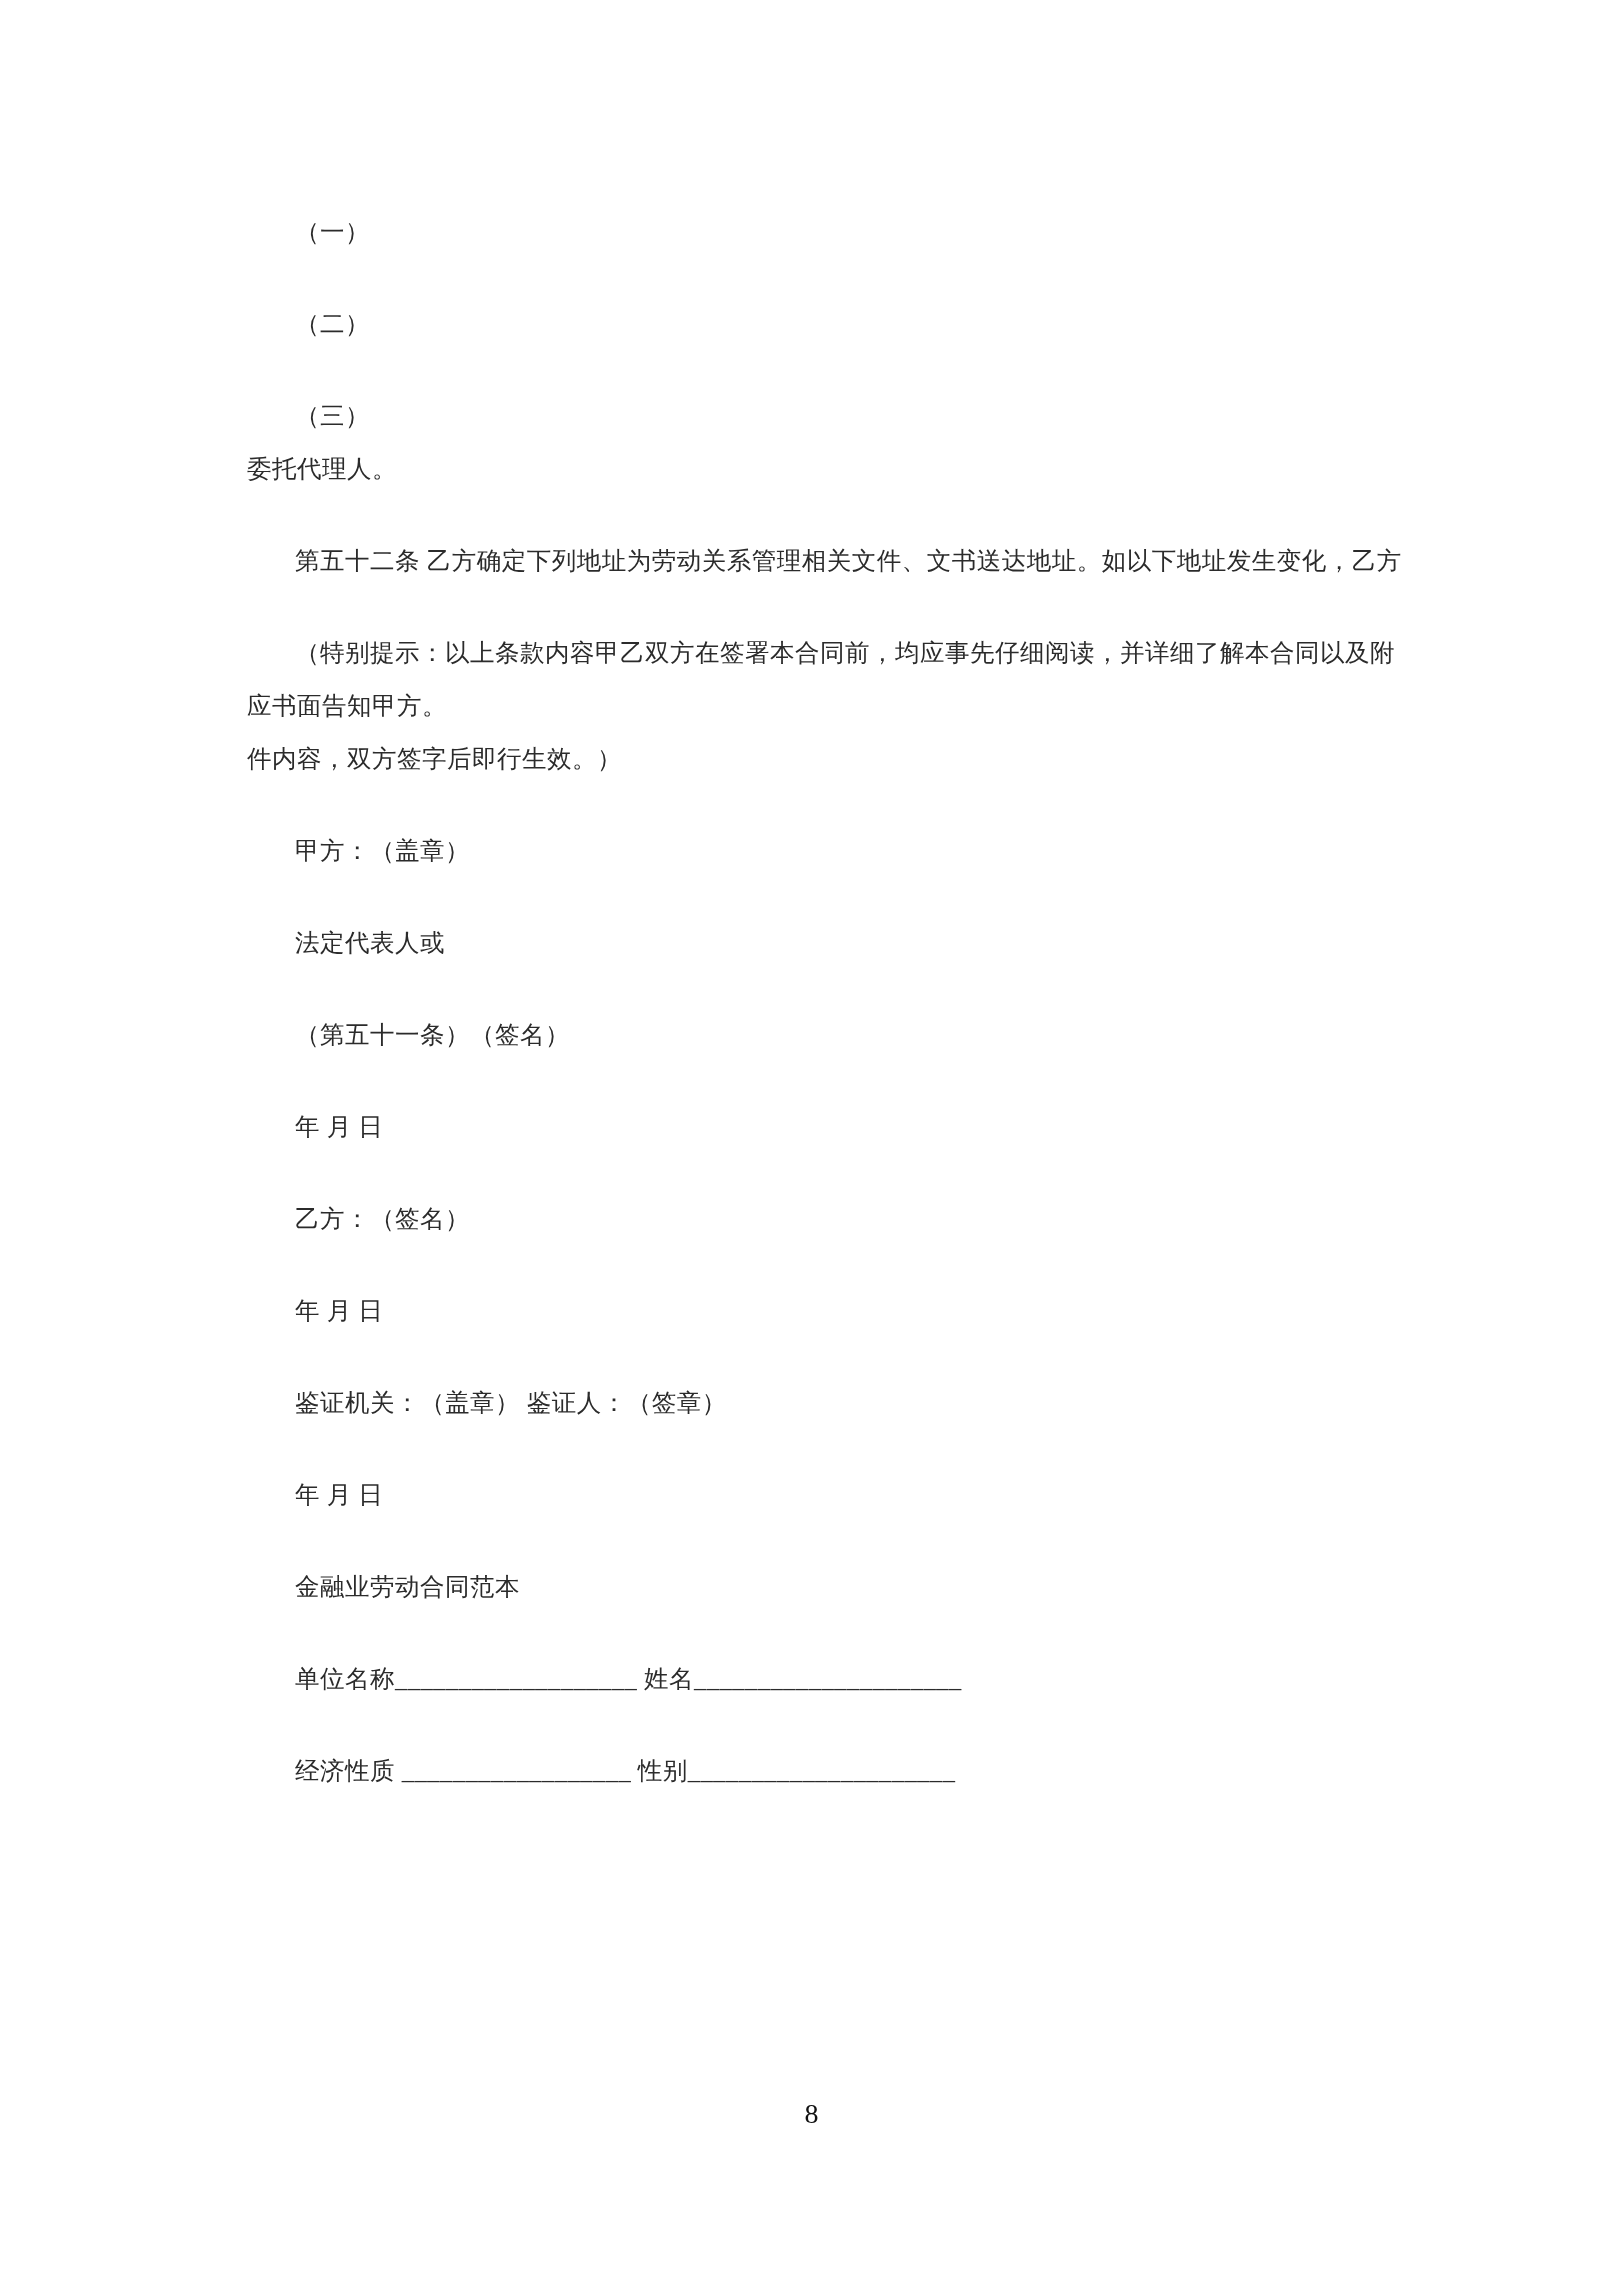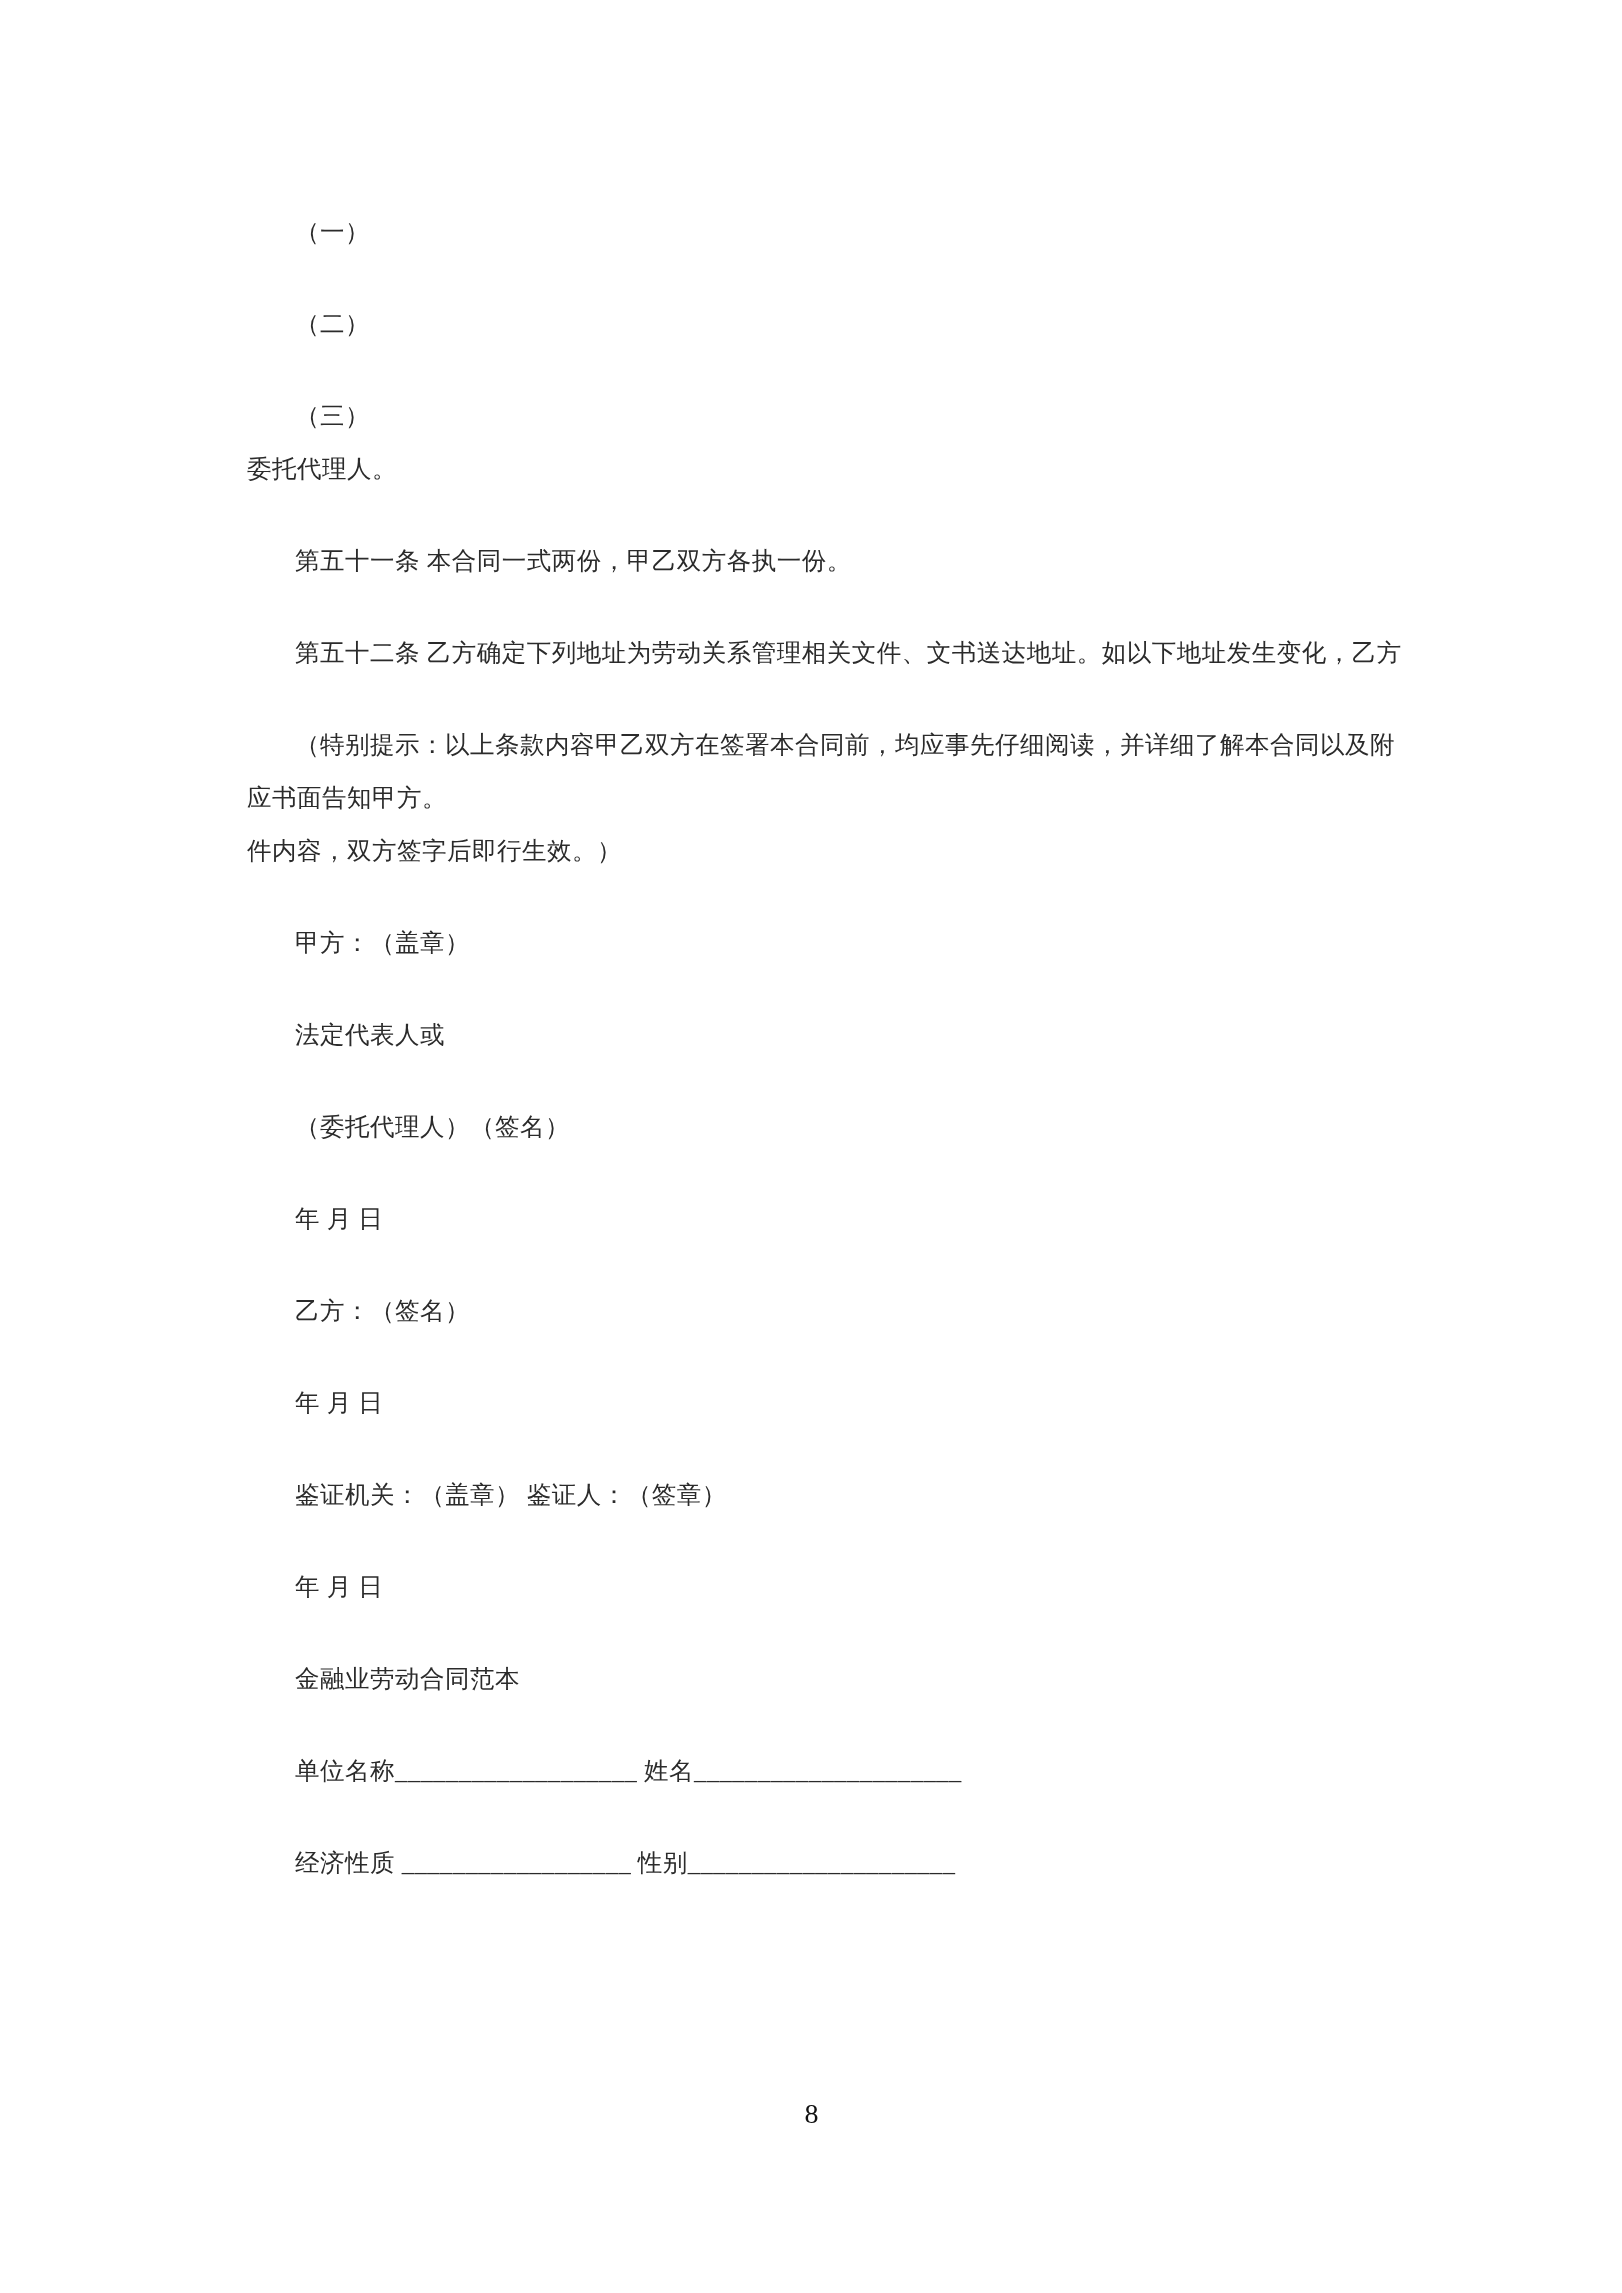--- a/index.html
+++ b/index.html
@@ -44,28 +44,27 @@
 </style>
 </head>
 <body>
 
 <div id="page">
   <div id="content">
     <div class="line indent">（一）</div>
     <div class="line indent ps">（二）</div>
     <div class="line indent ps">（三）</div>
     <div class="line">委托代理人。</div>
-    <div class="line indent ps">第五十一条 本合同一式两份，甲乙双方各执一份。</div>
     <div class="line indent ps">第五十二条 乙方确定下列地址为劳动关系管理相关文件、文书送达地址。如以下地址发生变化，乙方</div>
     <div class="line indent ps">（特别提示：以上条款内容甲乙双方在签署本合同前，均应事先仔细阅读，并详细了解本合同以及附</div>
     <div class="line">应书面告知甲方。</div>
     <div class="line">件内容，双方签字后即行生效。）</div>
     <div class="line indent ps">甲方：（盖章）</div>
     <div class="line indent ps">法定代表人或</div>
-    <div class="line indent ps">（委托代理人）（签名）</div>
+    <div class="line indent ps">（第五十一条）（签名）</div>
     <div class="line indent ps">年 月 日</div>
     <div class="line indent ps">乙方：（签名）</div>
     <div class="line indent ps">年 月 日</div>
     <div class="line indent ps">鉴证机关：（盖章） 鉴证人：（签章）</div>
     <div class="line indent ps">年 月 日</div>
     <div class="line indent ps">金融业劳动合同范本</div>
     <div class="line indent ps">单位名称___________________ 姓名_____________________</div>
     <div class="line indent ps">经济性质 __________________ 性别_____________________</div>
   </div>
 

